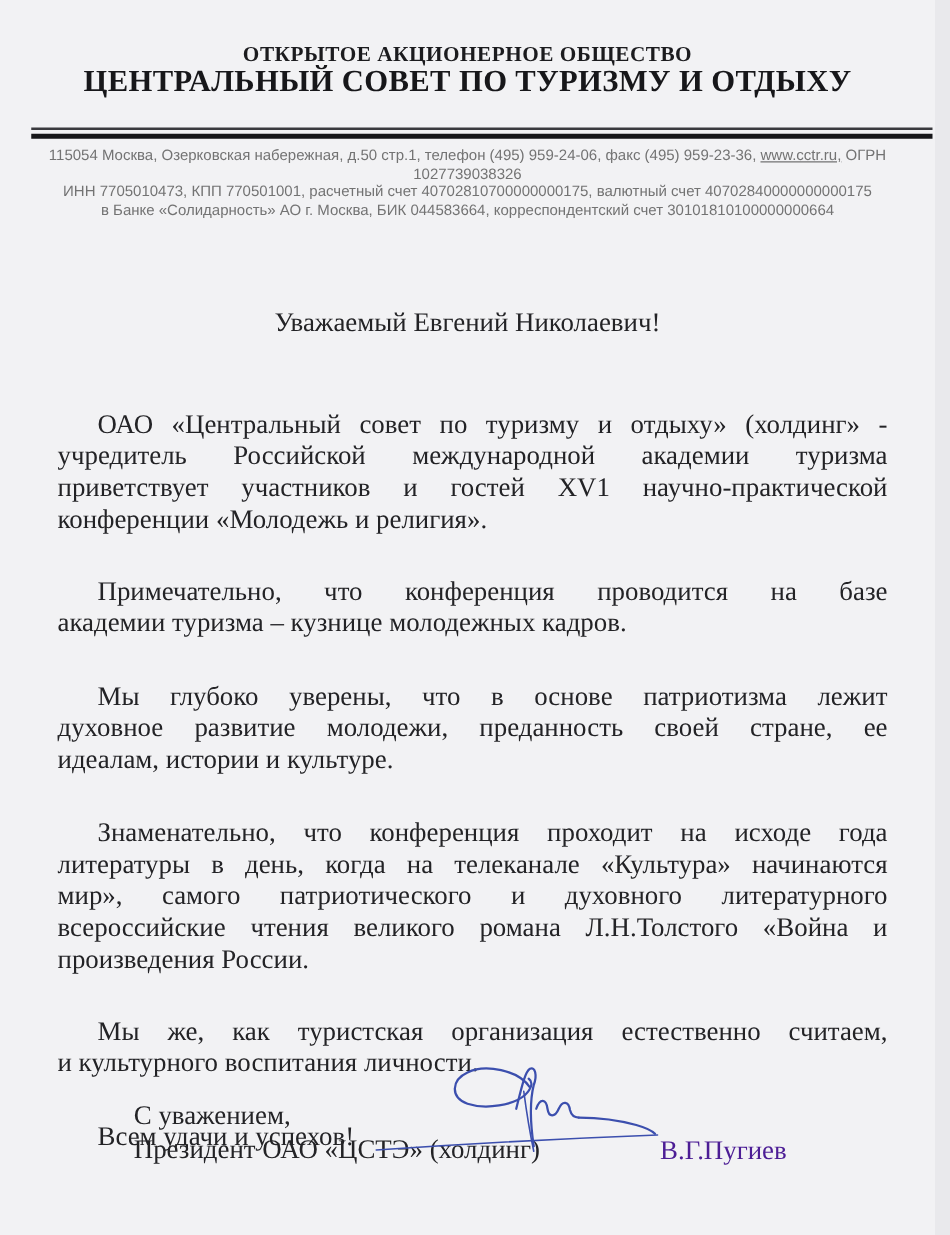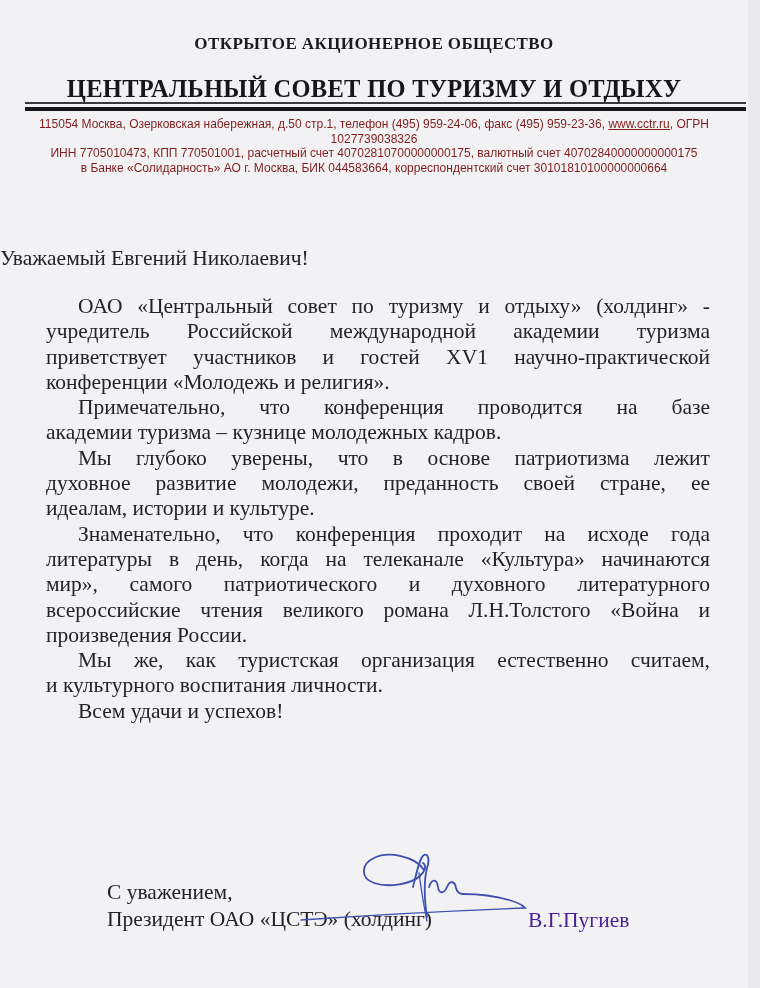--- a/index.html
+++ b/index.html
@@ -17,50 +17,50 @@
   }
   
   .org-type {
     position: absolute; top: 34px; left: 0; width: 100%;
     text-align: center; font-weight: bold; font-size: 17px;
     letter-spacing: 0.4px; color: #1b1b1e;
   }
   .org-name {
     position: absolute; top: 52px; left: 0; width: 100%;
     text-align: center; font-weight: bold; font-size: 24.5px;
-    letter-spacing: 0.3px; color: #17171a; margin-top: 23px;
+    letter-spacing: 0.3px; color: #17171a;
   }
   .org-form {
     position: absolute; top: 80px; left: 0; width: 100%;
     text-align: center; font-weight: bold; font-size: 17px; color: #1b1b1e;
   }
   .rule {
     position: absolute; top: 102px; left: 25px; width: 721px; height: 3px;
     border-top: 2px solid #3a3a3e;
     border-bottom: 4px solid #17171a;
   }
   .contact {
     position: absolute; top: 117px; left: 0; width: 100%;
     text-align: center;
     font-family: "Liberation Sans", "DejaVu Sans", sans-serif;
-    font-size: 12px; line-height: 14.6px; color: #7f1d1d;
+    font-size: 12px; line-height: 14.6px; color: #737373;
   }
   .contact .link { text-decoration: underline; }
   
   .salutation {
     position: absolute; top: 246px; left: 0; width: 100%;
-    font-size: 21.5px; color: #232326;
+    text-align: center; font-size: 21.5px; color: #232326;
   }
   .letter-body {
     position: absolute; top: 294px; left: 46px; width: 664px;
     font-size: 21.5px; line-height: 25.3px; color: #232326;
   }
   .line { text-align: justify; }
   .line.fill { text-align-last: justify; }
-  .line.first { text-indent: 32px; }
+  .line.first { text-indent: 32px; margin-top: 33px; }
   
   .closing-block {
     position: absolute; top: 879px; left: 107px;
     font-size: 21.5px; line-height: 26.5px; color: #232326;
   }
   .signer-name {
     position: absolute; top: 908px; left: 528px;
     font-size: 21.5px; color: #4c1d95;
   }
   .signature-svg {

